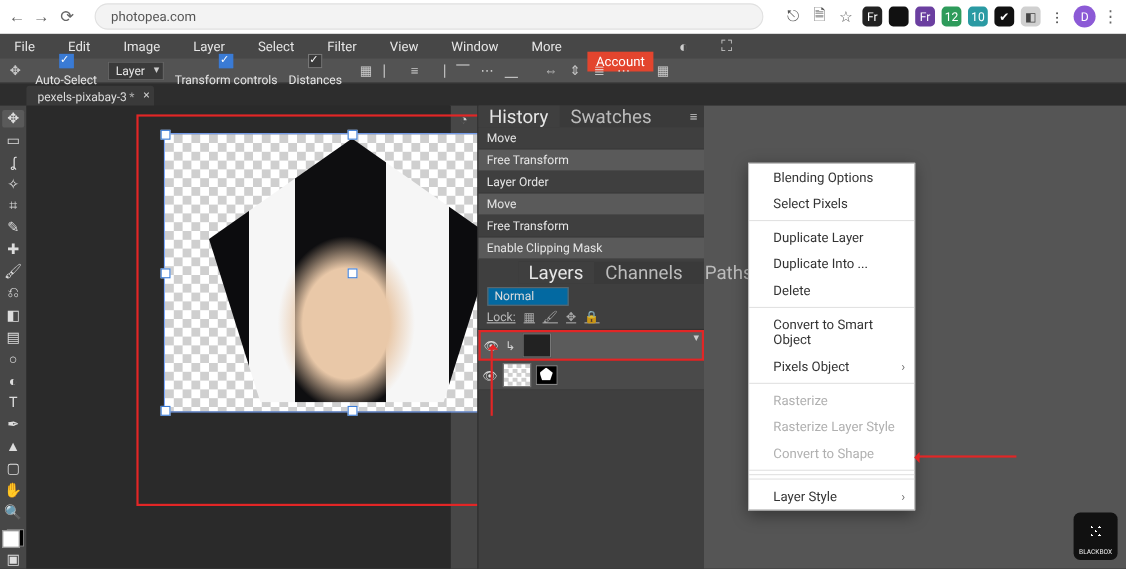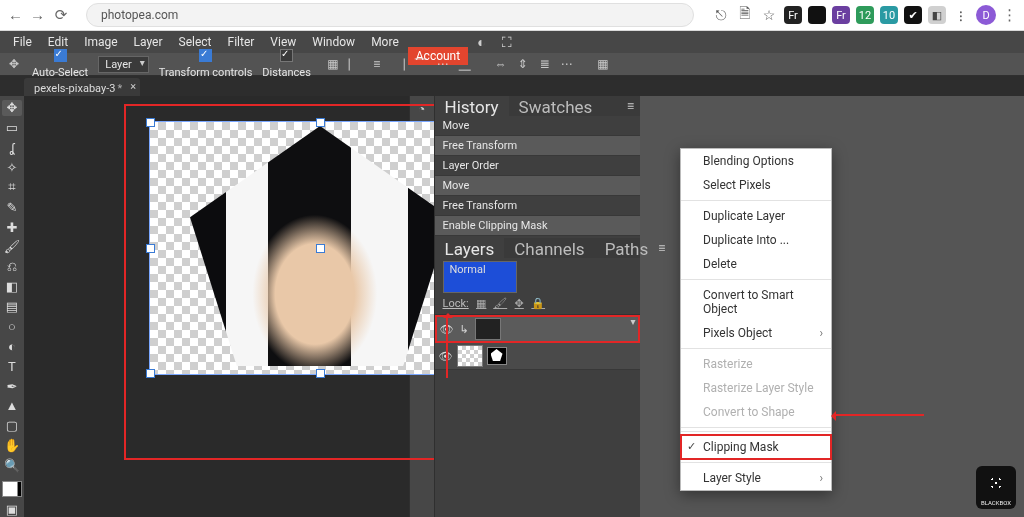--- a/index.html
+++ b/index.html
@@ -51,21 +51,21 @@
   .ext-green{background:#2e9b5b;}
   .ext-teal{background:#2a9aa3;}
   .ext-black{background:#111;}
   .ext-gray{background:#d0d0d0;color:#444;}
   .ext-plain{background:transparent;color:#555;font-size:14px;}
   .ext-avatar{width:20px;height:20px;border-radius:50%;background:#8c5ad6;color:#fff;display:flex;align-items:center;justify-content:center;font-size:11px;}
 
   
   .menubar{
     height:22px;background:var(--menubar-bg);display:flex;align-items:center;
-    padding:0 6px;gap:2px;color:var(--text-light);font-size:12px;
+    padding:0 6px;gap:16px;color:var(--text-light);font-size:12px;
   }
   .menubar span{padding:2px 7px;cursor:default;}
   .menubar .m-account{background:var(--accent);color:#fff;padding:2px 8px;margin-top:28px;}
   .menubar .m-right{margin-left:auto;display:flex;gap:10px;align-items:center;}
   .m-icon{font-size:14px;opacity:.85;}
 
   
   .optbar{
     height:22px;background:var(--toolbar-bg);display:flex;align-items:center;
     padding:0 6px;gap:10px;color:var(--text-light);font-size:11px;
@@ -146,23 +146,23 @@
     width:205px;background:var(--panel-dark);display:flex;flex-direction:column;
     border-left:1px solid #2f2f2f;position:relative;
   }
   .panel-tabs{height:20px;display:flex;align-items:stretch;background:#3a3a3a;}
   .ptab{padding:1px 10px;font-size:17px;color:var(--text-dim);}
   .ptab.active{background:var(--panel-dark);color:var(--text-light);}
   .panel-menu{margin-left:auto;width:18px;display:flex;align-items:center;justify-content:center;color:#ccc;}
   .history-list{display:flex;flex-direction:column;}
   .hrow{padding:3px 8px;font-size:11px;color:var(--text-light);background:var(--panel-dark);border-bottom:1px solid #383838;}
   .hrow.alt{background:var(--history-row);}
-  .layers-header{margin-top:2px;}
+  .layers-header{margin-top:2px;margin-left:36px;}
   .layers-opts{padding:3px 8px;display:flex;align-items:center;gap:6px;font-size:11px;color:var(--text-dim);}
-  .blend-sel{background:#1d4ed8;border:1px solid #666;padding:1px 30px 16px 6px;position:relative;font-size:11px;color:#ddd;}
+  .blend-sel{background:#0369a1;border:1px solid #666;padding:1px 30px 1px 6px;position:relative;font-size:11px;color:#ddd;}
   .lock-row{padding:1px 8px 4px;display:flex;align-items:center;gap:6px;font-size:11px;color:var(--text-dim);text-decoration:underline;}
   .lock-ic{width:13px;height:13px;opacity:.85;display:inline-flex;align-items:center;justify-content:center;font-size:11px;}
 
   .layer-list{display:flex;flex-direction:column;border-top:1px solid #333;}
   .layer-row{display:flex;align-items:center;gap:4px;padding:2px 4px;background:#4a4a4a;border-bottom:1px solid #383838;}
   .layer-row.sel{background:#5b5b5b;outline:2px solid var(--red-annot);outline-offset:-2px;}
   .eye{width:14px;text-align:center;color:#ddd;font-size:11px;}
   .thumb{width:24px;height:20px;background:#222;border:1px solid #777;}
   .thumb.checker{background:repeating-conic-gradient(#cfcfcf 0 25%, #fff 0 50%) 0 0/8px 8px;}
   .mini-mask{width:18px;height:16px;background:#000;border:1px solid #888;position:relative;}
@@ -409,21 +409,20 @@
   <div class="ctx-item">Delete</div>
   <div class="ctx-sep"></div>
   <div class="ctx-item">Convert to Smart Object</div>
   <div class="ctx-item hassub">Pixels Object</div>
   <div class="ctx-sep"></div>
   <div class="ctx-item disabled">Rasterize</div>
   <div class="ctx-item disabled">Rasterize Layer Style</div>
   <div class="ctx-item disabled">Convert to Shape</div>
   <div class="ctx-sep"></div>
   <div class="ctx-sep"></div>
-  <div class="ctx-item checked ctx-highlight">Clipping Mask</div>
   <div class="ctx-sep"></div>
   <div class="ctx-item hassub">Layer Style</div>
 
 </div>
 
 <div class="arrow-right"></div>
 
 <div class="corner-brand">
   <span>BLACKBOX</span>
 </div>

